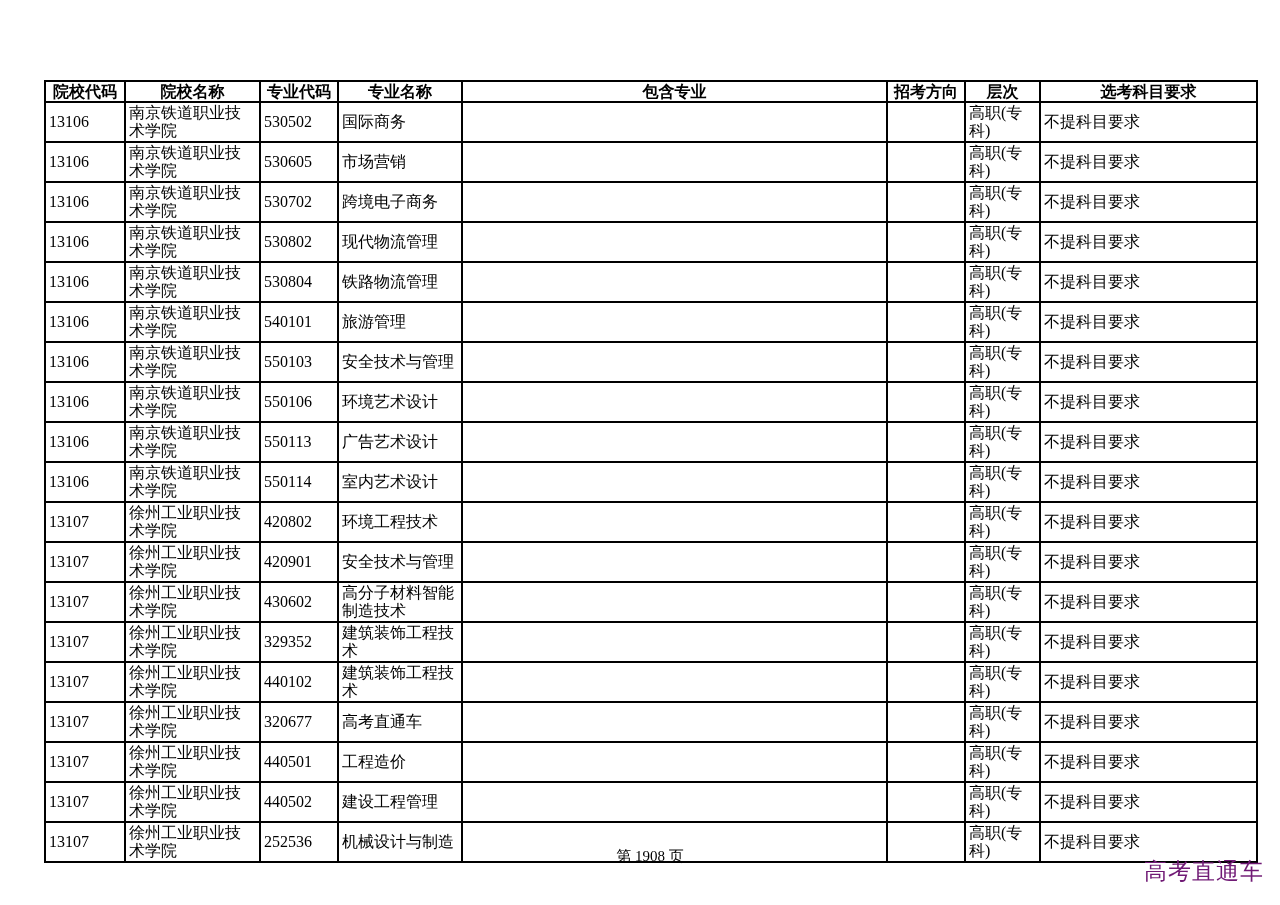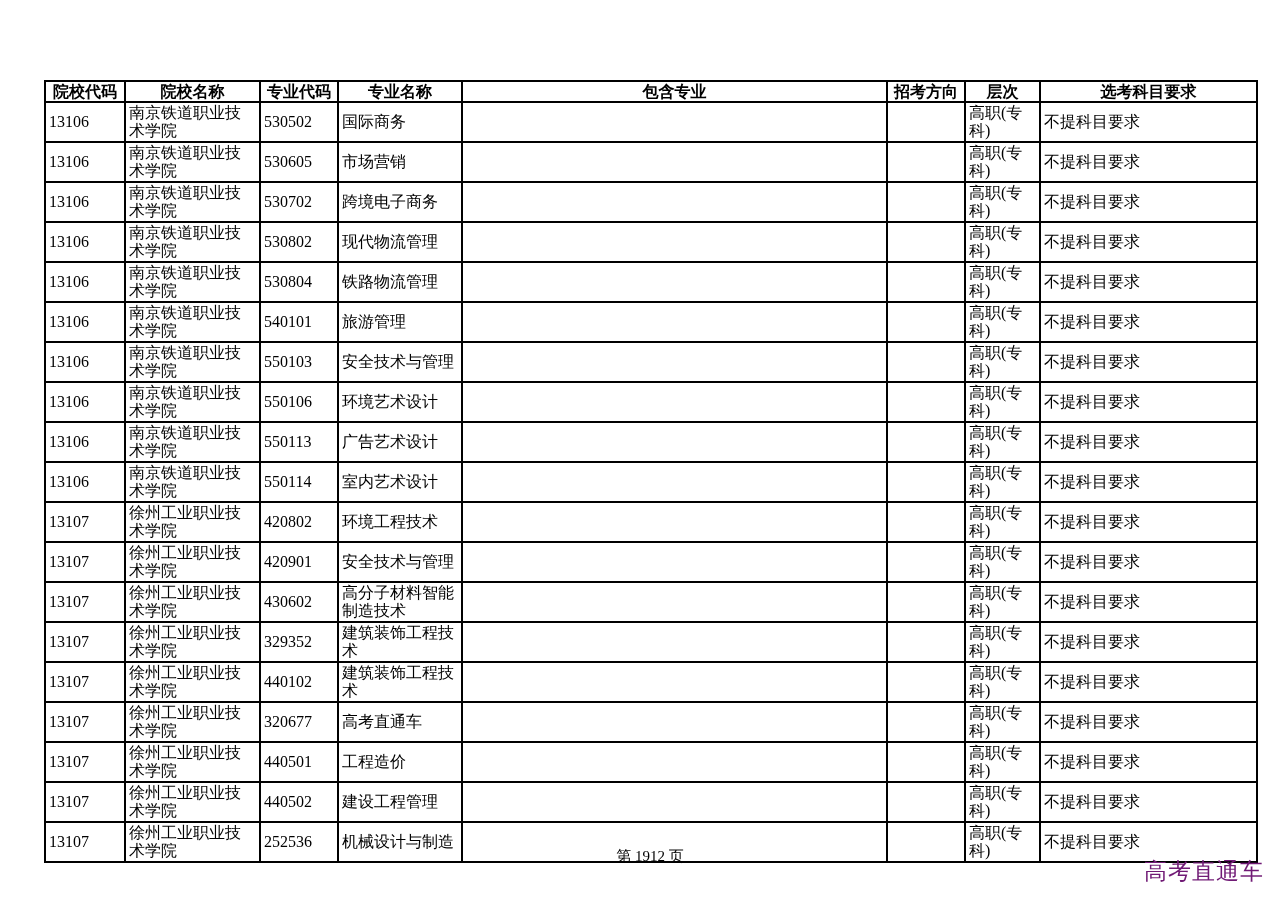--- a/index.html
+++ b/index.html
@@ -310,16 +310,16 @@
       <td>252536</td>
       <td>机械设计与制造</td>
       <td></td>
       <td></td>
       <td>高职(专科)</td>
       <td>不提科目要求</td>
     </tr>
   </tbody>
   </table>
 
-  <div class="page-footer">第 1912 页</div>
+  <div class="page-footer">第 1908 页</div>
   <div class="watermark">高考直通车</div>
 
 </div>
 
 </body></html>

